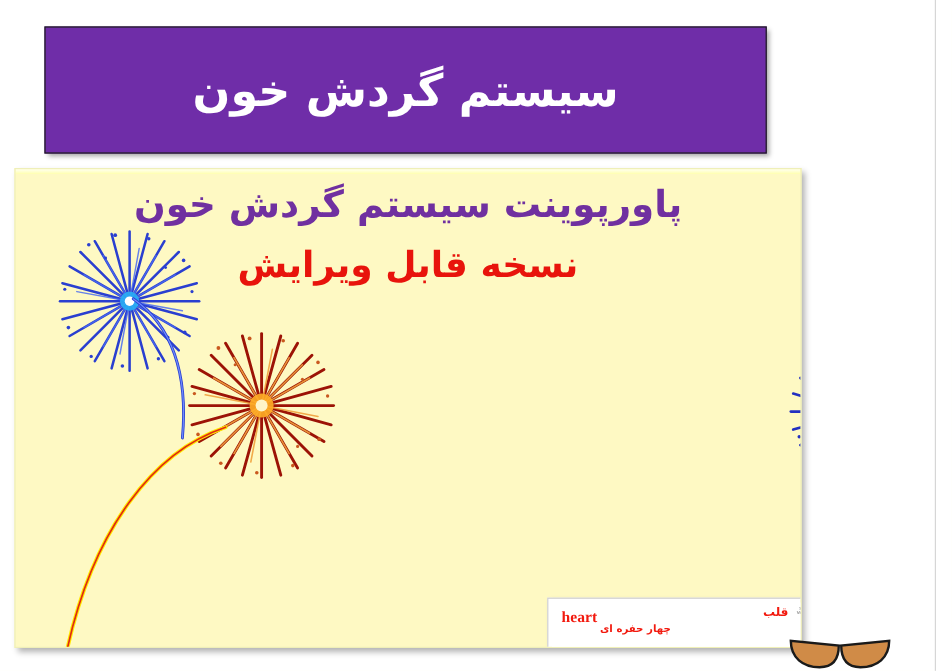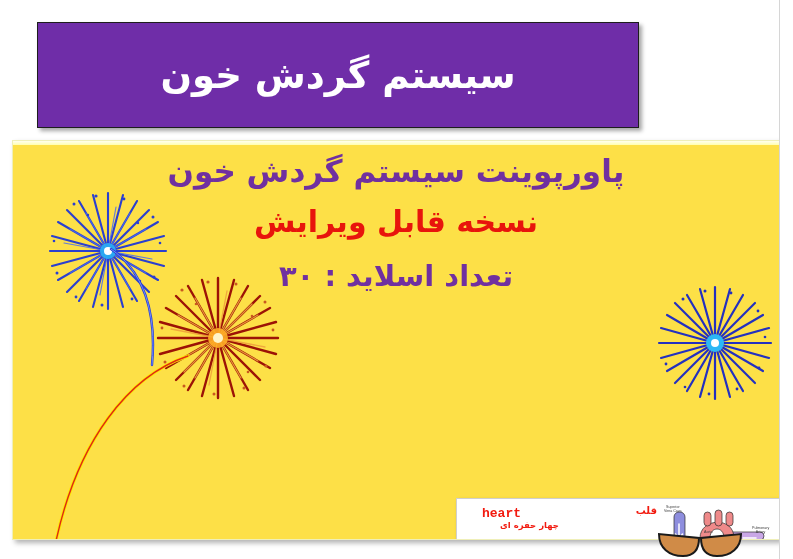--- a/index.html
+++ b/index.html
@@ -33,38 +33,38 @@
     font-weight:bold;
     letter-spacing:.5px;
     direction:rtl;
     white-space:nowrap;
     line-height:1;
     text-align:center;
   }
 
   
   .panel{
-    position:absolute;left:12px;top:140px;width:768px;height:400px;
-    background:#fde047;
+    position:absolute;left:12px;top:140px;width:656px;height:400px;
+    background:#fef9c3;
     border:1px solid #efefb8;
     box-shadow:3px 3px 5px rgba(0,0,0,.30);
     overflow:hidden;
     box-sizing:border-box;
   }
   .panel::before{ 
     content:"";position:absolute;left:0;top:0;right:0;height:4px;
     background:linear-gradient(#fffff0,#ffffaf);
   }
 
   .lines{position:absolute;left:0;right:0;top:14px;text-align:center;z-index:6;}
   .line{
     direction:rtl;white-space:nowrap;font-weight:bold;line-height:1.05;
   }
   .line-1{color:#7030a0;font-size:31px;margin-bottom:18px;}
-  .line-2{color:#e8140c;font-size:30px;margin-bottom:24px;}
+  .line-2{color:#e8140c;font-size:30px;margin-bottom:12px;}
   .line-3{color:#7030a0;font-size:29px;}
 
   
   .fw{position:absolute;pointer-events:none;}
   .fw svg{display:block;overflow:visible;}
 
   
   .slide{
     position:absolute;left:443px;top:357px;width:325px;height:175px;
     background:#ffffff;
@@ -72,21 +72,21 @@
     box-shadow:2px 2px 4px rgba(0,0,0,.22);
     overflow:hidden;
     box-sizing:border-box;
     z-index:5;
   }
   .slide-inner{position:absolute;inset:3px;background:#ffffff;overflow:hidden;}
 
   .sl-heart-en{
     position:absolute;left:8px;top:4px;
     color:#f21a0f;font-weight:bold;font-size:13px;
-    font-family:Liberation Mono, monospace;direction:ltr;margin-left:14px;
+    font-family:Liberation Serif, serif;direction:ltr;
   }
   .sl-title-fa{
     position:absolute;right:120px;top:3px;color:#f21a0f;
     font-size:10px;font-weight:bold;direction:rtl;white-space:nowrap;
   }
   .sl-sub-fa{
     position:absolute;left:40px;top:18px;color:#f21a0f;
     font-size:8.5px;font-weight:bold;direction:rtl;white-space:nowrap;text-align:center;
   }
 
@@ -298,21 +298,20 @@
           </g>
           <circle cx="0" cy="0" r="9" fill="#2ec6fb" opacity=".9"></circle>
           <circle cx="0" cy="0" r="4" fill="#ffffff"></circle>
         </g>
       </svg>
     </div>
 
     <div class="lines">
       <div class="line line-1">پاورپوینت سیستم گردش خون</div>
       <div class="line line-2">نسخه قابل ویرایش</div>
-      <div class="line line-3">تعداد اسلاید : ۳۰</div>
     </div>
 
     <div class="slide">
       <div class="slide-inner">
 
         <div class="sl-heart-en">heart</div>
         <div class="sl-title-fa">قلب</div>
         <div class="sl-sub-fa">چهار حفره ای</div>
 
         <div class="anat">

